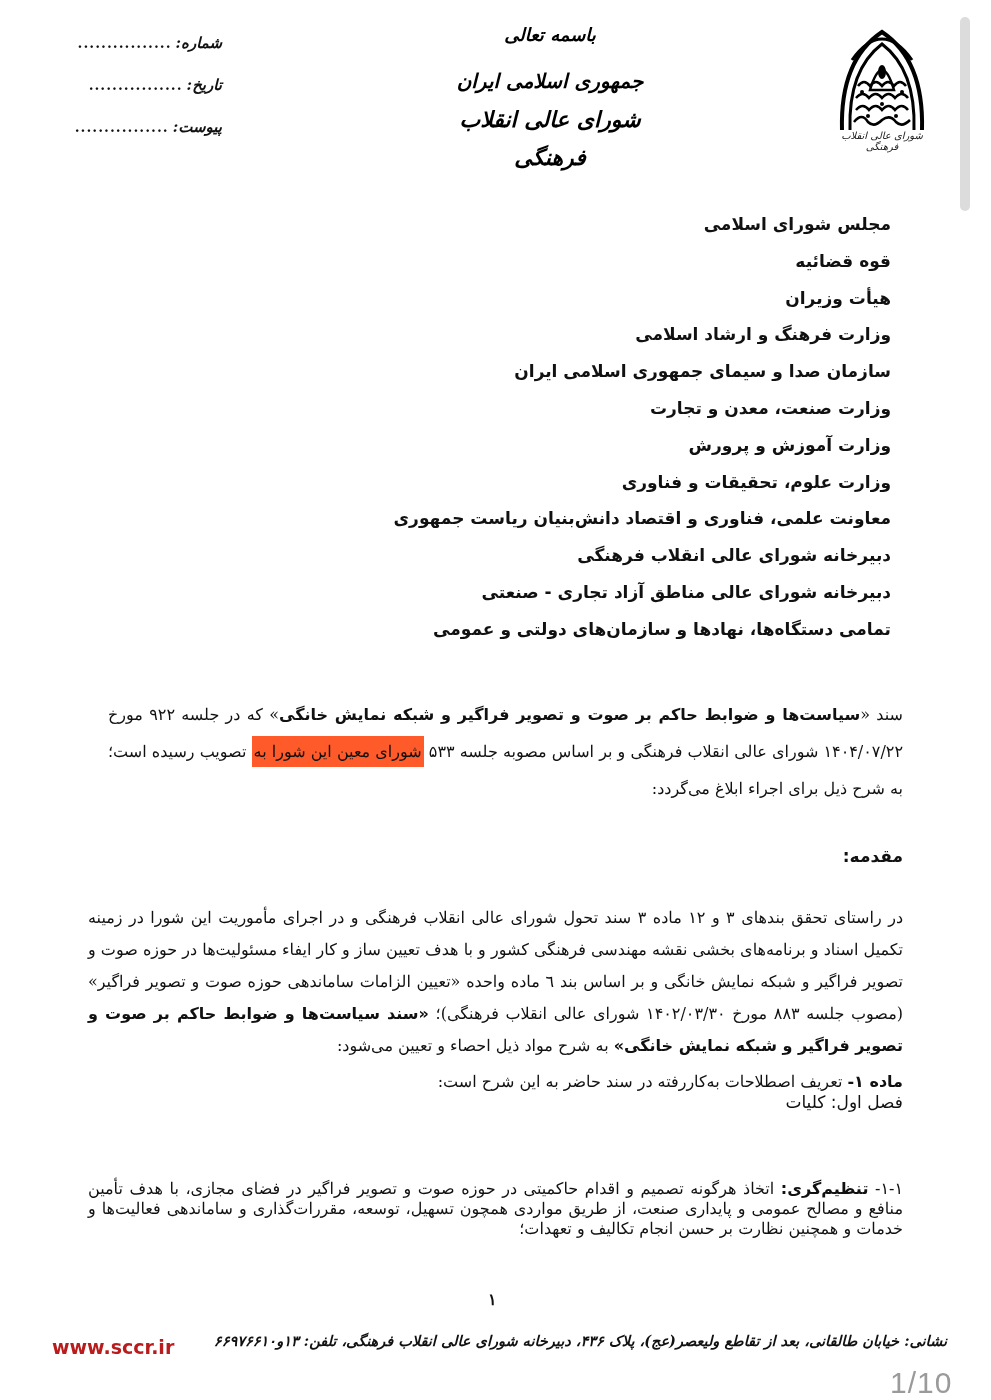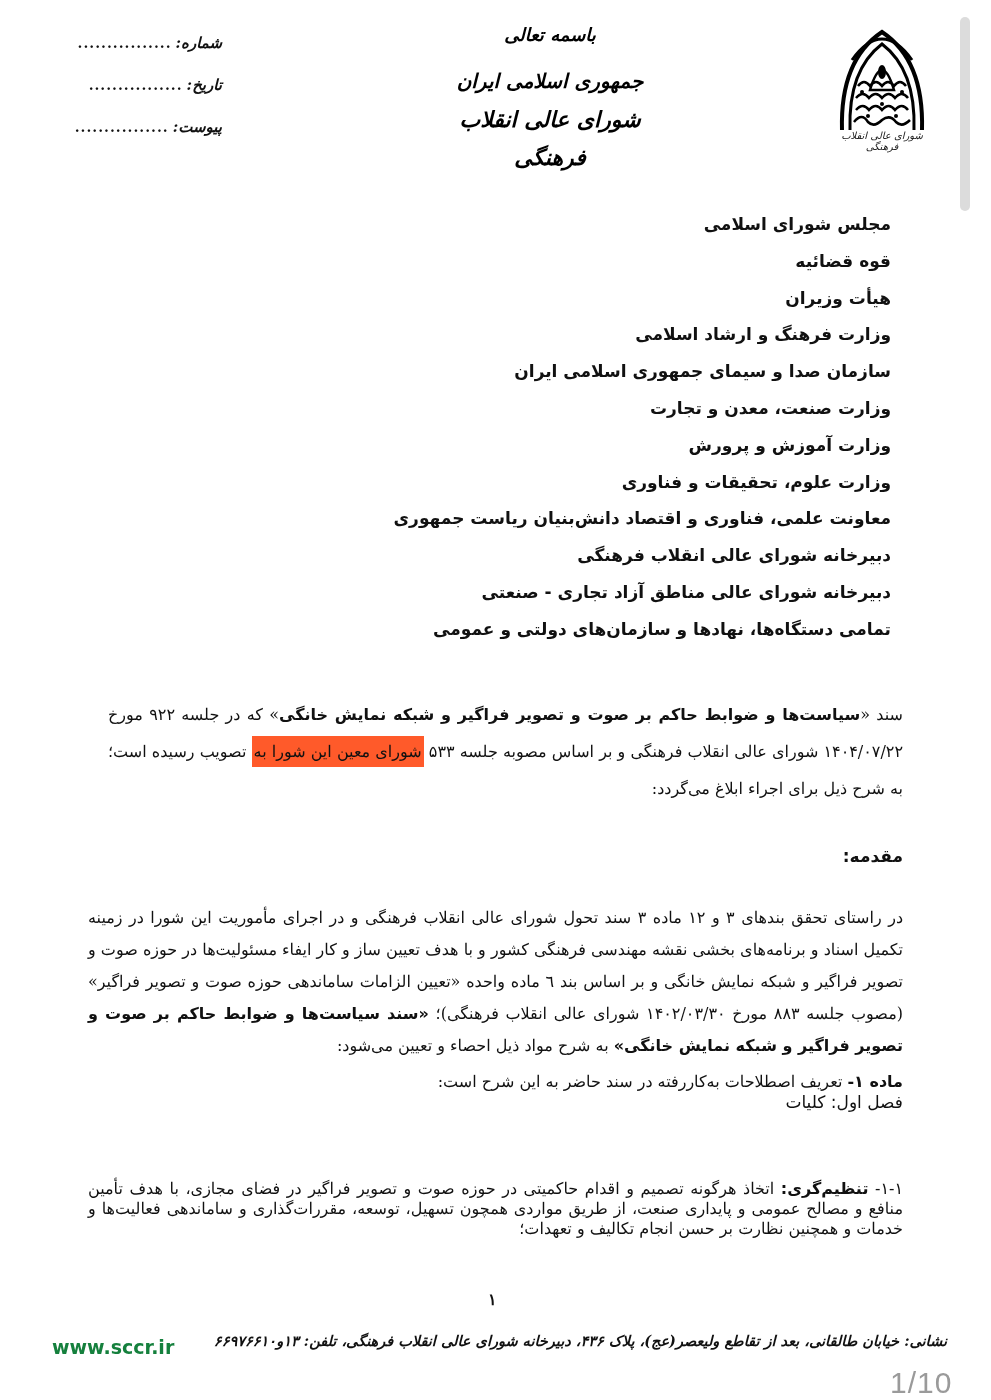--- a/index.html
+++ b/index.html
@@ -191,21 +191,21 @@
       font-size: 14.5px;
       white-space: nowrap;
     }
     .footer-site {
       position: absolute;
       left: 52px;
       top: 1336px;
       font-family: "DejaVu Sans", sans-serif;
       font-weight: bold;
       font-size: 19px;
-      color: #15803d;
+      color: #b91c1c;
     }
     .page-indicator {
       position: absolute;
       left: 890px;
       top: 1366px;
       font-family: "Liberation Sans", sans-serif;
       font-size: 30px;
       color: #9a9a9a;
       letter-spacing: 1px;
     }

